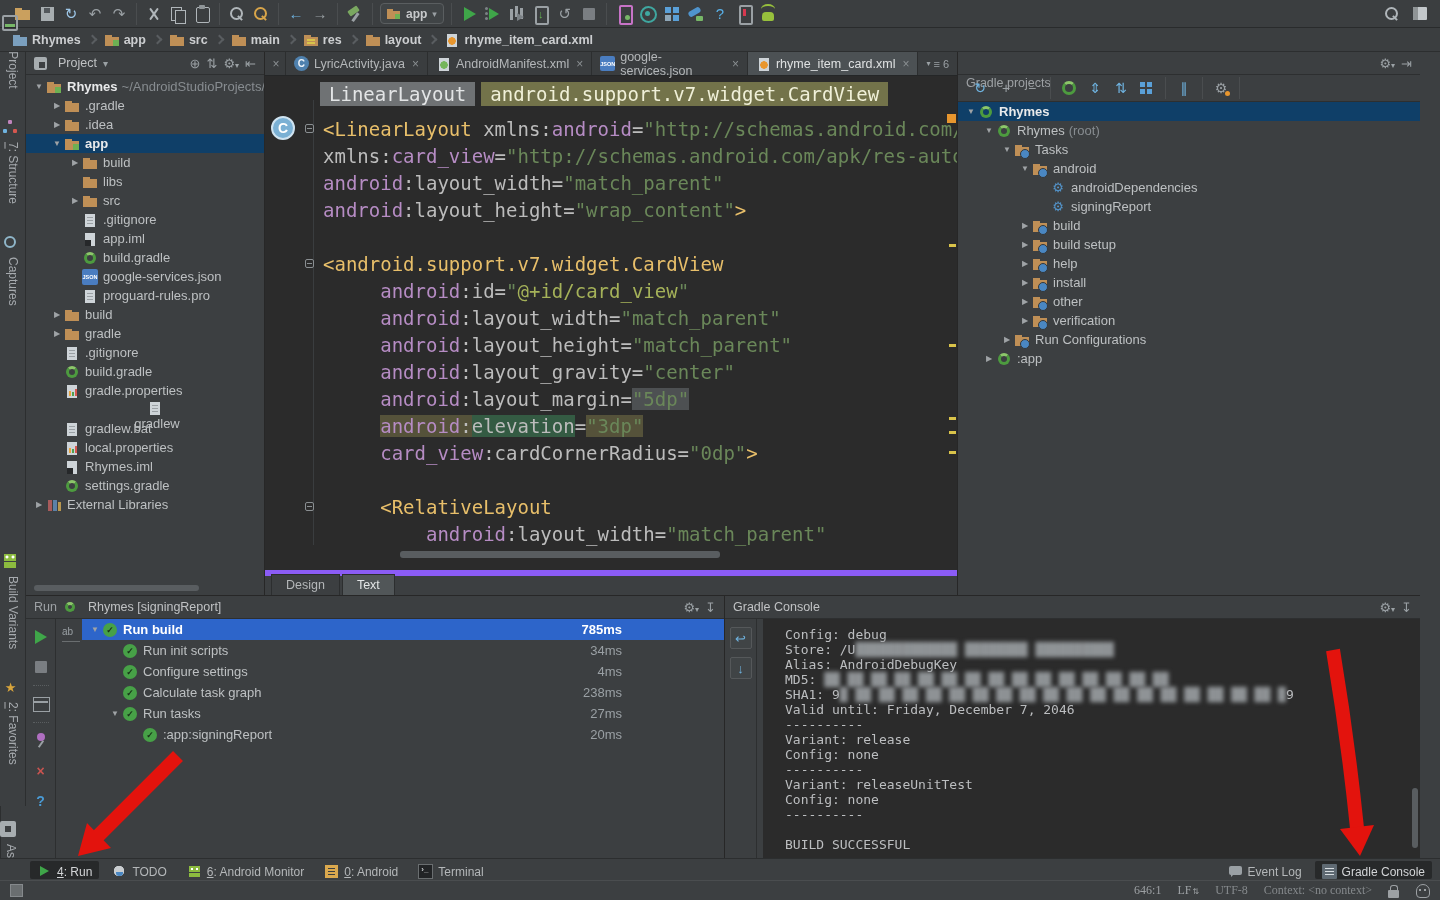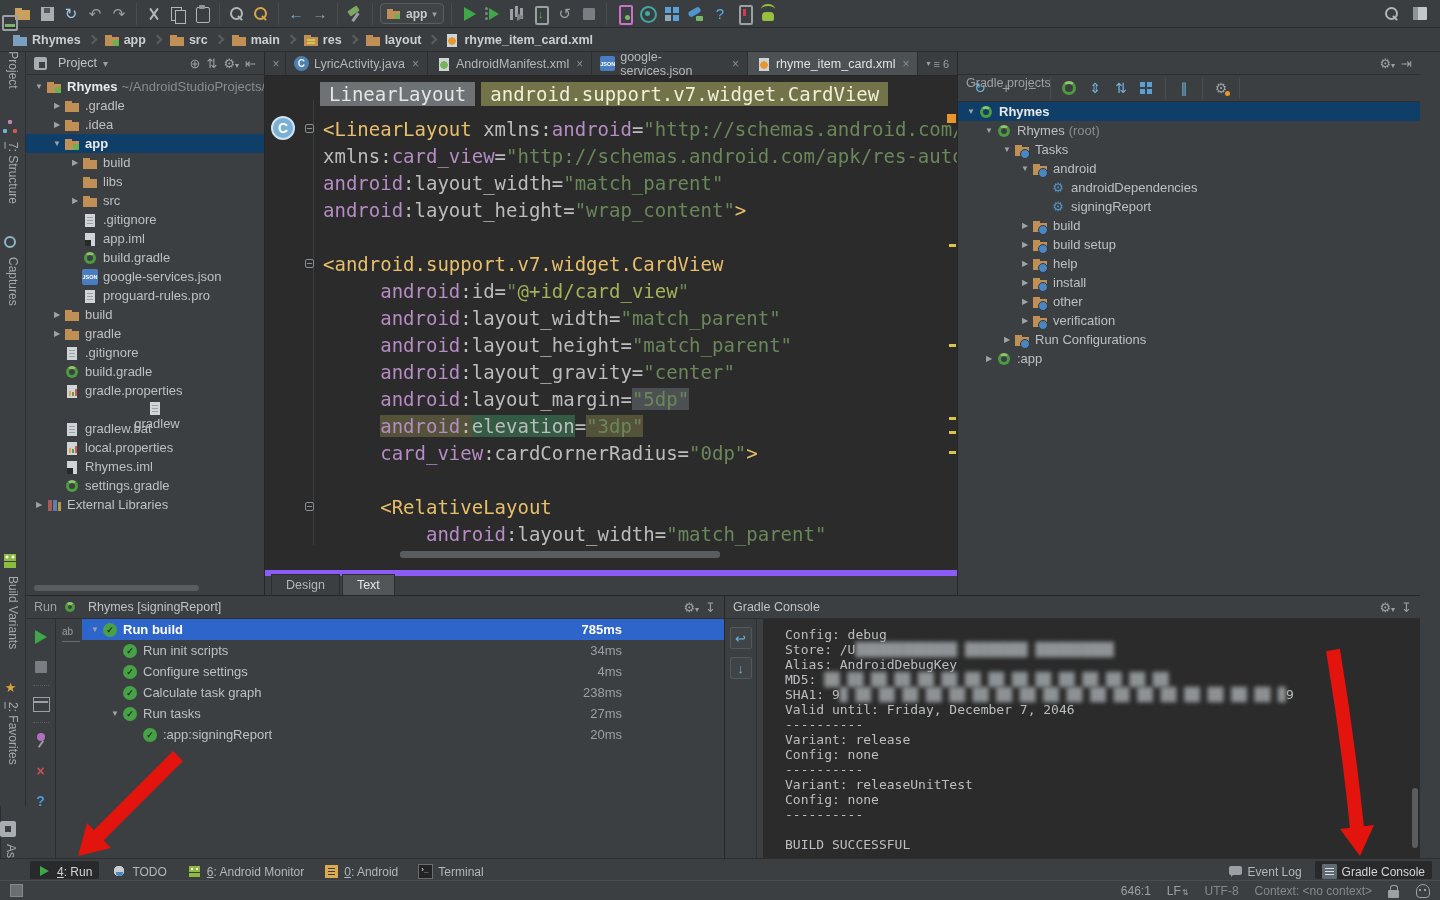--- a/index.html
+++ b/index.html
@@ -193,21 +193,21 @@
   .bi-messages { background:linear-gradient(#3c3f41,#3c3f41) 4px 4px/7px 1px no-repeat,linear-gradient(#3c3f41,#3c3f41) 4px 7px/7px 1px no-repeat,linear-gradient(#3c3f41,#3c3f41) 4px 10px/7px 1px no-repeat,linear-gradient(#dba94e,#dba94e) 1px 1px/13px 13px no-repeat; }
   .bi-terminal { background:#222426; border:1px solid #6a6e70; }
   .bi-terminal::before { content:"›_"; position:absolute; left:2px; top:0px; color:#c9cdd0; font-size:8px; font-weight:bold; }
   .bi-event-log::before { content:""; position:absolute; left:1px; top:2px; width:13px; height:9px; background:#9aa0a4; border-radius:2px; }
   .bi-event-log::after { content:""; position:absolute; left:3px; top:10px; width:4px; height:4px; background:#9aa0a4; clip-path:polygon(0 0,100% 0,0 100%); }
   .bi-console { background:#5f6a73; border-radius:1px; }
   .bi-console::before { content:""; position:absolute; left:3px; top:4px; width:9px; height:1.5px; background:#d7dde1; box-shadow:0 3px 0 #d7dde1,0 6px 0 #d7dde1; }
 
   #statusbar { position:absolute; left:0; top:880px; width:1440px; height:20px; background:#3c3f41; border-top:1px solid #4a4d4f; display:flex; align-items:center; padding:0 10px; color:#9da1a4; font-size:12px; gap:16px; }
   #sb-toggle { width:13px; height:13px; border:1.5px solid #85898c; background:#6a6e70; }
-  #sb-right { margin-left:auto; display:flex; align-items:flex-end; gap:16px; }
+  #sb-right { margin-left:auto; display:flex; align-items:flex-end; gap:16px;font-family:Liberation Serif, serif; }
   .sb-dim { color:#85898c; }
   .lf-caret { font-size:8px; margin-left:1px; }
   .ic-lock { width:12px; height:13px; position:relative; }
   .ic-lock::before { content:""; position:absolute; left:2px; top:0; width:6px; height:6px; border:1.5px solid #9da1a4; border-bottom:none; border-radius:3px 3px 0 0; }
   .ic-lock::after { content:""; position:absolute; left:0; top:5px; width:11px; height:8px; background:#9da1a4; border-radius:1px; }
   .ic-inspector { width:14px; height:14px; position:relative; border:1.5px solid #9da1a4; border-radius:50% 50% 4px 4px; }
   .ic-inspector::before { content:""; position:absolute; left:2px; top:4px; width:2px; height:2px; background:#9da1a4; box-shadow:5px 0 0 #9da1a4; }
 
   
   .gtbi { width:22px; height:20px; display:inline-flex; align-items:center; justify-content:center; position:relative; font-size:14px; color:#9aa0a4; }

